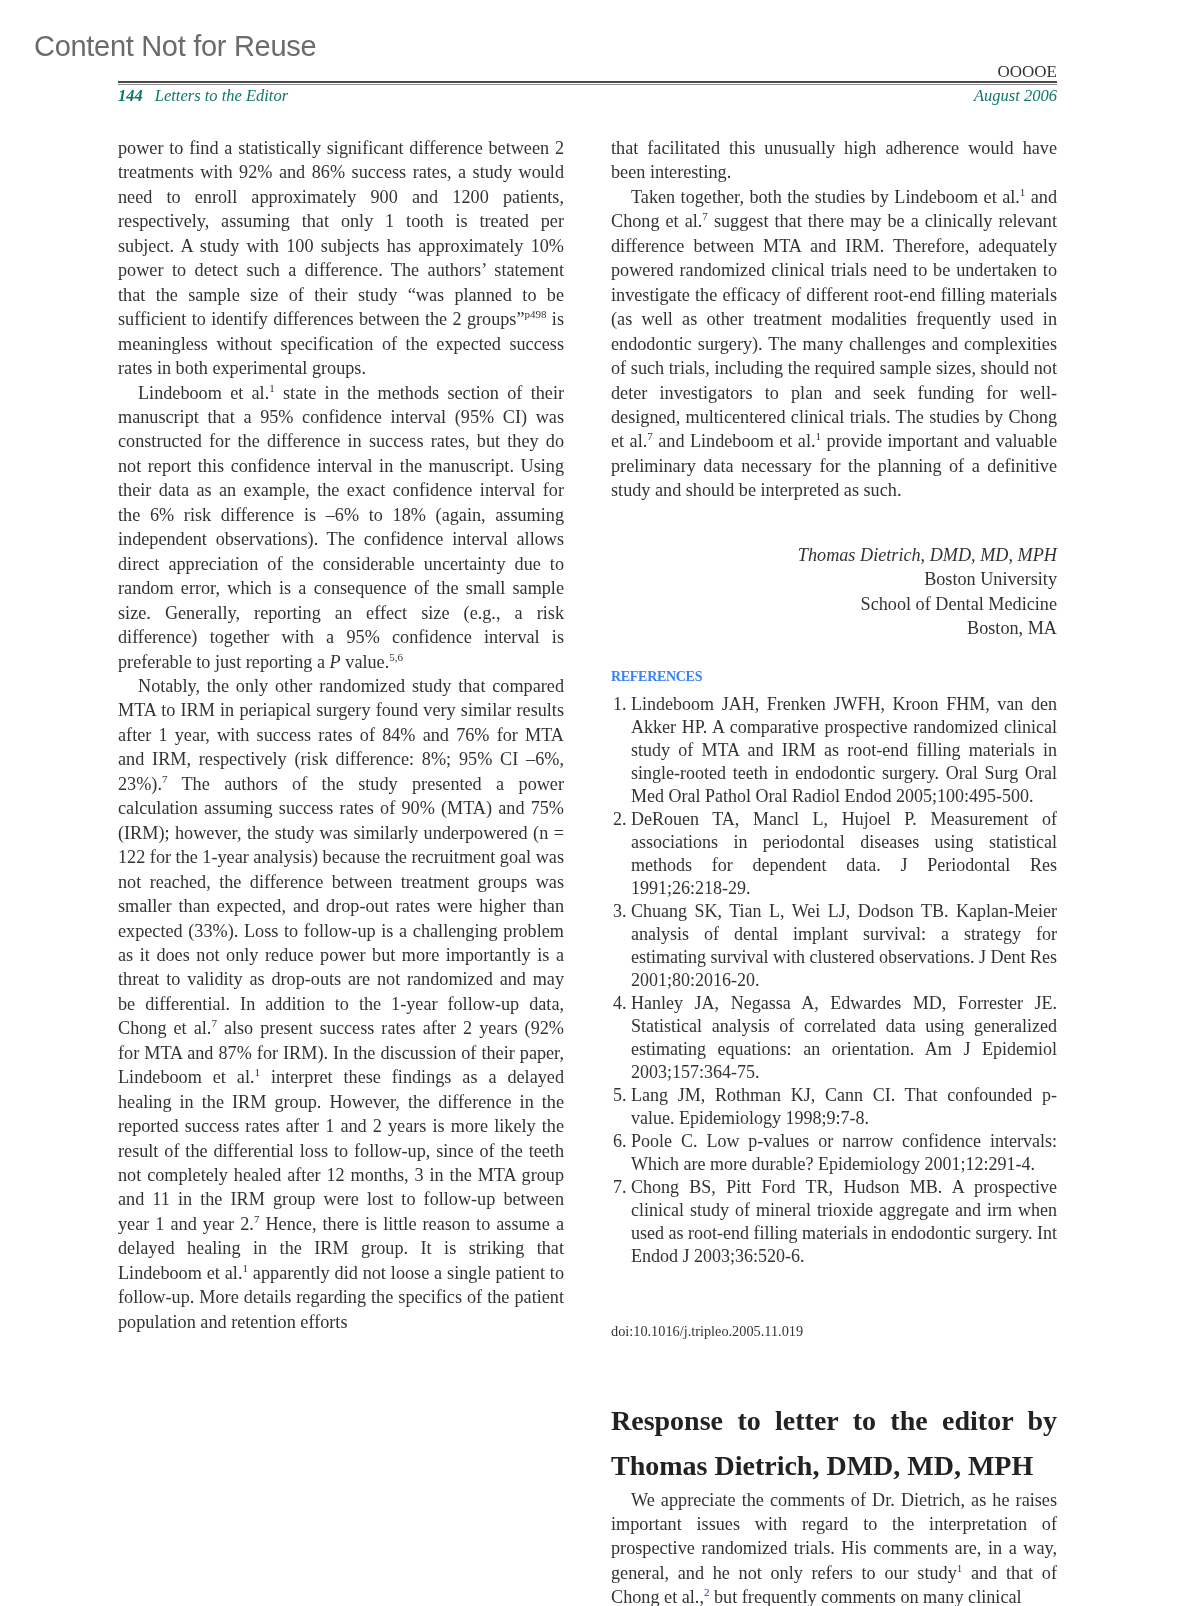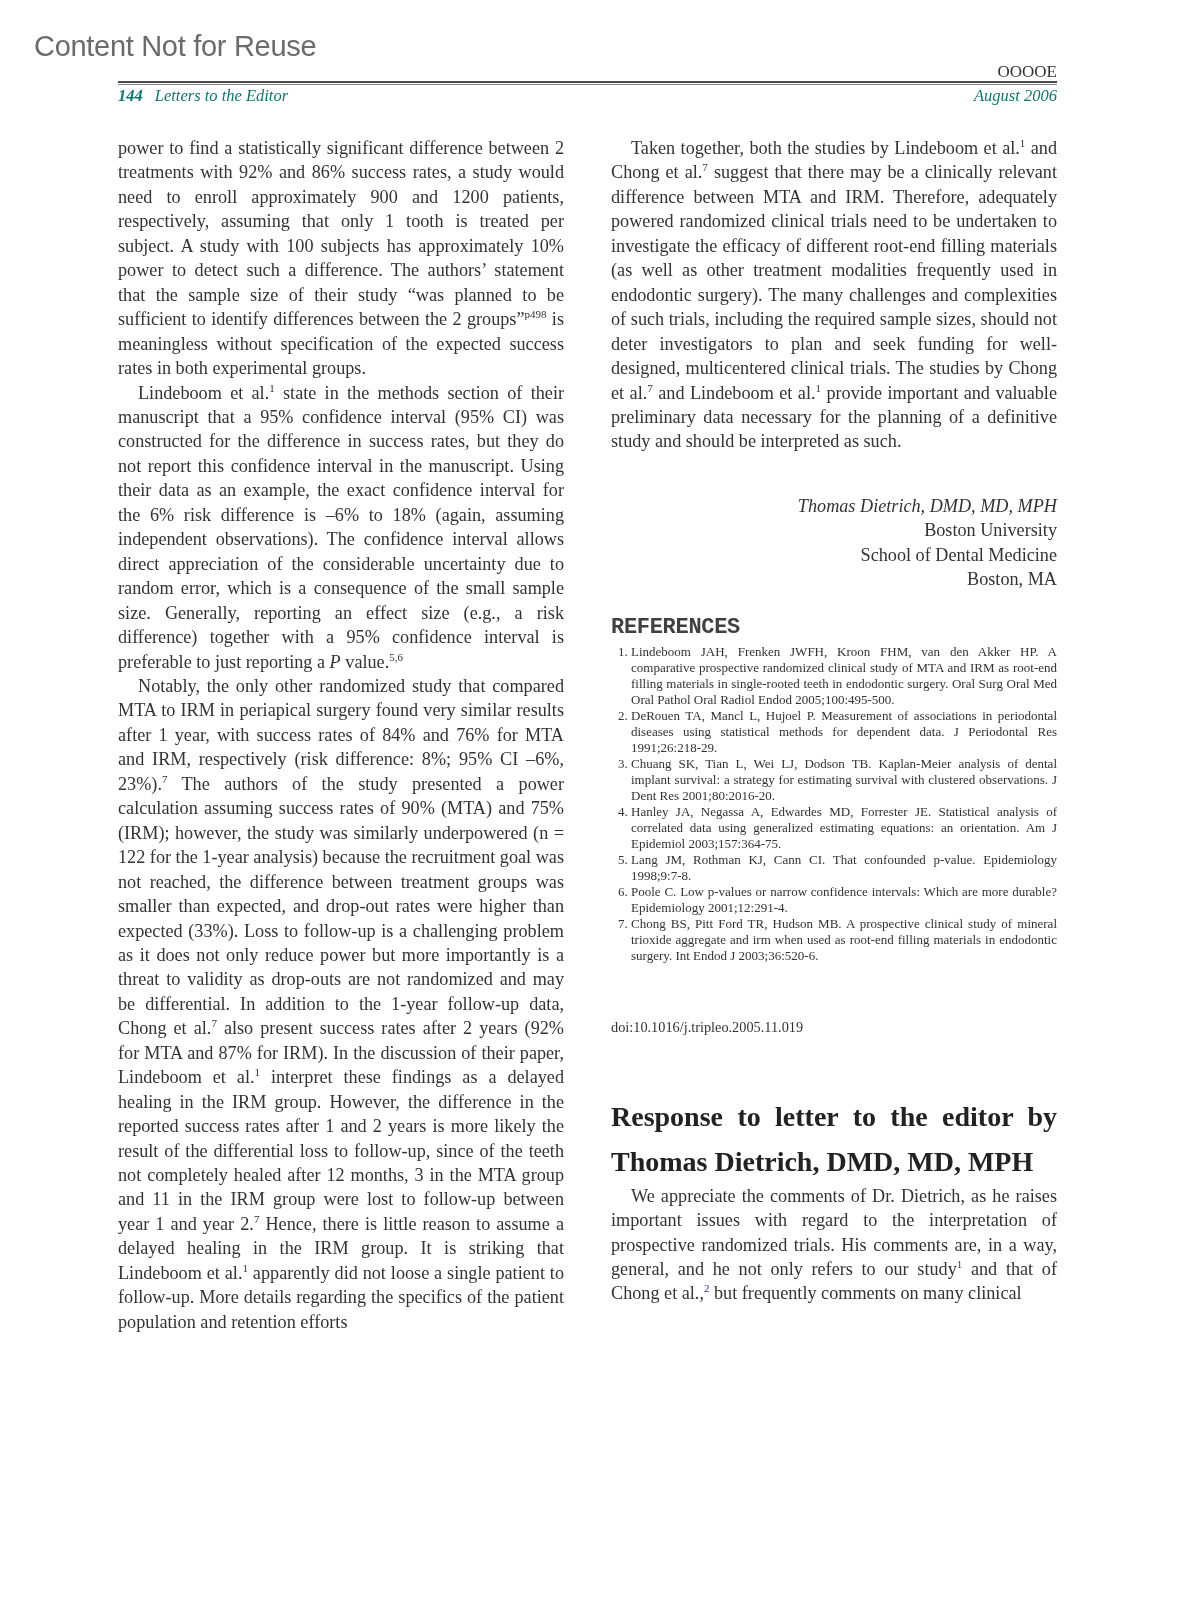--- a/index.html
+++ b/index.html
@@ -28,25 +28,25 @@
   .col-left { left: 118px; }
   .col-right { left: 611px; }
   .col p { margin: 0; }
   .col p.indent { text-indent: 20px; }
   sup { font-size: 11px; line-height: 0; vertical-align: 7px; }
   sup.link { color: #2b2bd0; }
   .signature { margin-top: 40px; text-align: right; }
   .signature .name { font-style: italic; }
   .refs-title {
     margin-top: 24px;
-    font-family: Liberation Mono, monospace; font-weight: bold; font-size: 22px; color: #404040; letter-spacing: -0.3px;
+    font-family: Liberation Serif, serif; font-weight: bold; font-size: 14px; color: #3b82f6; letter-spacing: -0.3px;
   }
   ol.refs {
     margin: 4px 0 0 0; padding: 0 0 0 20px;
-    font-size: 13px; line-height: 16px; text-align: justify; color: #333;
+    font-size: 18px; line-height: 23px; text-align: justify; color: #333;
   }
   ol.refs li { padding-left: 0; }
   .doi { margin-top: 51px; font-size: 14.3px; }
   .response-title {
     margin-top: 54px;
     font-family: "Liberation Serif", serif; font-weight: bold; font-size: 28px; line-height: 45px; color: #222;
     text-align: justify;
   }
   .in-reply { margin-top: 14px; font-style: italic; }
 </style>
@@ -62,20 +62,21 @@
   <span>August 2006</span>
 </div>
 
 <div class="col col-left">
   <p><span>power to find a statistically significant difference between 2 treatments with 92% and 86% success rates, a study would need to enroll approximately 900 and 1200 patients, respectively, assuming that only 1 tooth is treated per subject. A study with 100 subjects has approximately 10% power to detect such a difference. The authors’ statement that the sample size of their study “was planned to be sufficient to identify differences between the 2 groups”</span><sup>p498</sup><span> is meaningless without specification of the expected success rates in both experimental groups.</span></p>
   <p class="indent"><span>Lindeboom et al.</span><sup>1</sup><span> state in the methods section of their manuscript that a 95% confidence interval (95% CI) was constructed for the difference in success rates, but they do not report this confidence interval in the manuscript. Using their data as an example, the exact confidence interval for the 6% risk difference is –6% to 18% (again, assuming independent observations). The confidence interval allows direct appreciation of the considerable uncertainty due to random error, which is a consequence of the small sample size. Generally, reporting an effect size (e.g., a risk difference) together with a 95% confidence interval is preferable to just reporting a </span><i>P</i><span> value.</span><sup>5,6</sup></p>
   <p class="indent"><span>Notably, the only other randomized study that compared MTA to IRM in periapical surgery found very similar results after 1 year, with success rates of 84% and 76% for MTA and IRM, respectively (risk difference: 8%; 95% CI –6%, 23%).</span><sup>7</sup><span> The authors of the study presented a power calculation assuming success rates of 90% (MTA) and 75% (IRM); however, the study was similarly underpowered (n = 122 for the 1-year analysis) because the recruitment goal was not reached, the difference between treatment groups was smaller than expected, and drop-out rates were higher than expected (33%). Loss to follow-up is a challenging problem as it does not only reduce power but more importantly is a threat to validity as drop-outs are not randomized and may be differential. In addition to the 1-year follow-up data, Chong et al.</span><sup>7</sup><span> also present success rates after 2 years (92% for MTA and 87% for IRM). In the discussion of their paper, Lindeboom et al.</span><sup>1</sup><span> interpret these findings as a delayed healing in the IRM group. However, the difference in the reported success rates after 1 and 2 years is more likely the result of the differential loss to follow-up, since of the teeth not completely healed after 12 months, 3 in the MTA group and 11 in the IRM group were lost to follow-up between year 1 and year 2.</span><sup>7</sup><span> Hence, there is little reason to assume a delayed healing in the IRM group. It is striking that Lindeboom et al.</span><sup>1</sup><span> apparently did not loose a single patient to follow-up. More details regarding the specifics of the patient population and retention efforts</span></p>
 </div>
 
 <div class="col col-right">
+  <p>that facilitated this unusually high adherence would have been interesting.</p>
   <p class="indent"><span>Taken together, both the studies by Lindeboom et al.</span><sup>1</sup><span> and Chong et al.</span><sup>7</sup><span> suggest that there may be a clinically relevant difference between MTA and IRM. Therefore, adequately powered randomized clinical trials need to be undertaken to investigate the efficacy of different root-end filling materials (as well as other treatment modalities frequently used in endodontic surgery). The many challenges and complexities of such trials, including the required sample sizes, should not deter investigators to plan and seek funding for well-designed, multicentered clinical trials. The studies by Chong et al.</span><sup>7</sup><span> and Lindeboom et al.</span><sup>1</sup><span> provide important and valuable preliminary data necessary for the planning of a definitive study and should be interpreted as such.</span></p>
 
   <div class="signature">
     <div class="name">Thomas Dietrich, DMD, MD, MPH</div>
     <div>Boston University</div>
     <div>School of Dental Medicine</div>
     <div>Boston, MA</div>
   </div>
 
   <div class="refs-title">REFERENCES</div>

